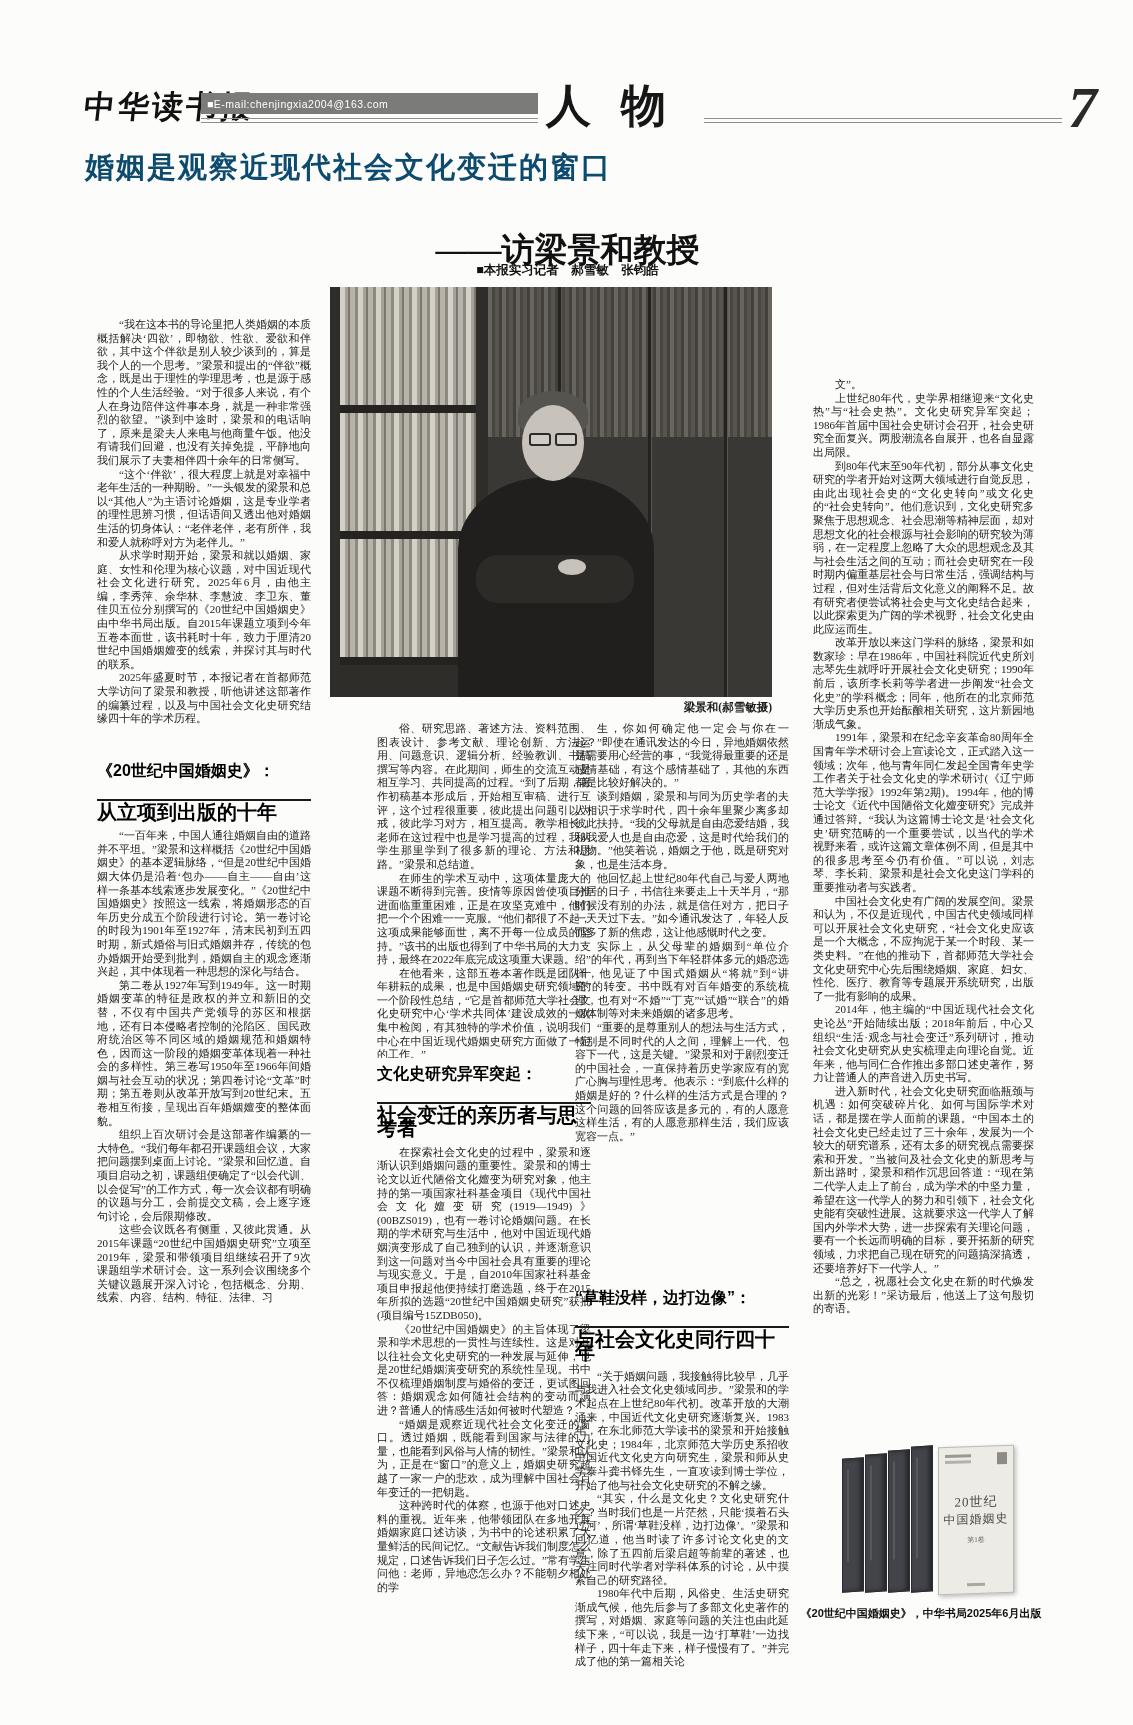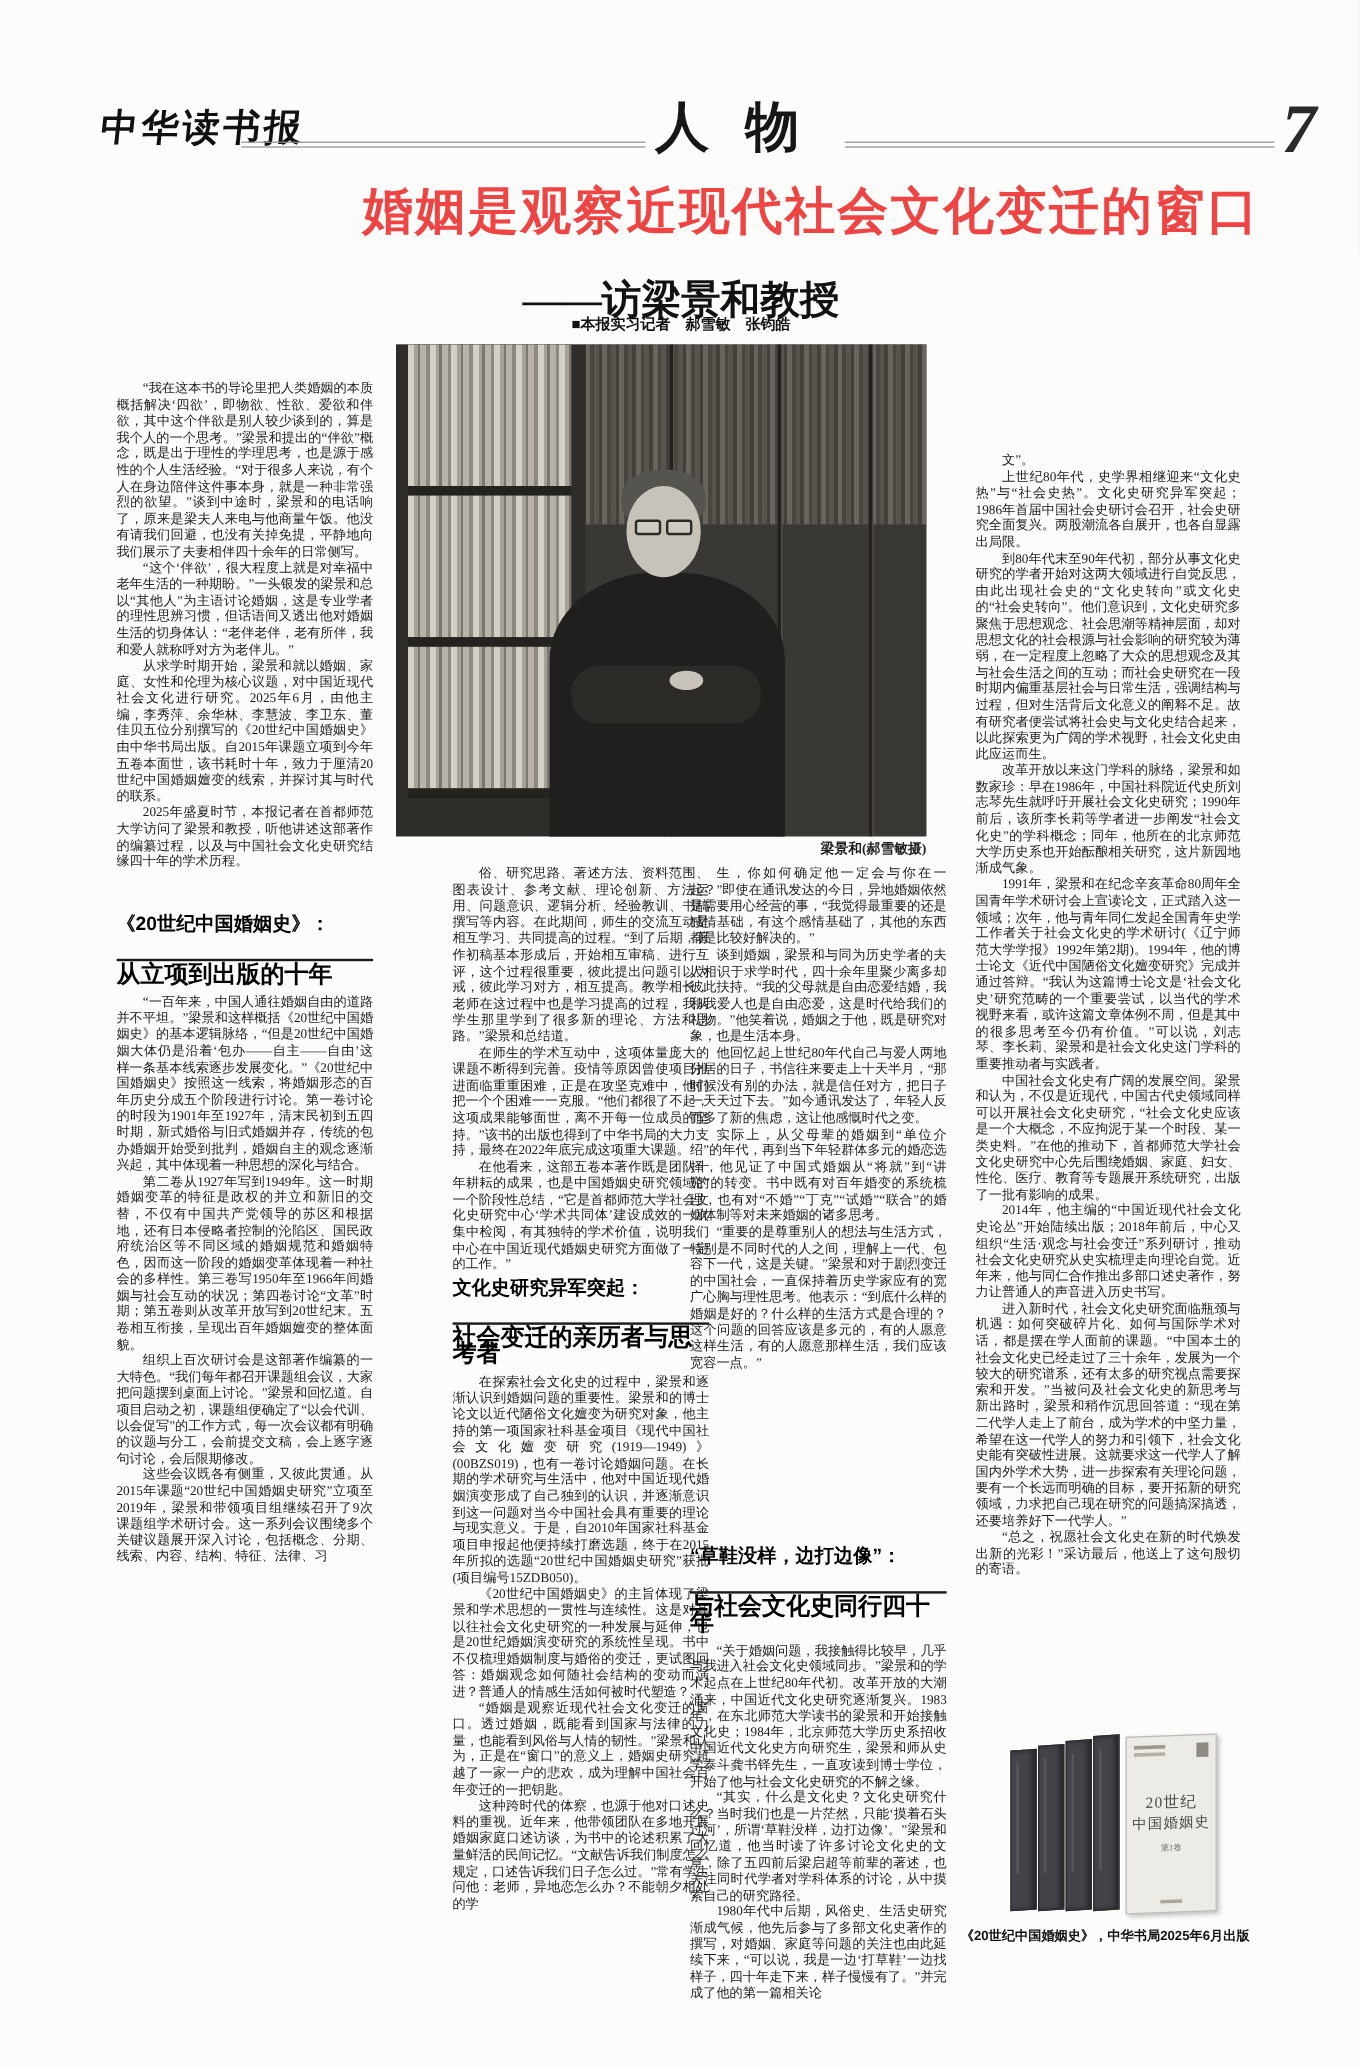--- a/index.html
+++ b/index.html
@@ -12,22 +12,22 @@
        font-family:"Liberation Sans",sans-serif;font-size:10.5px;letter-spacing:.5px;white-space:nowrap;}
   .bar-email{left:201px;top:93px;width:368px;padding-left:6px;}
   .bar-right{left:700px;top:93px;width:362px;padding-left:8px;justify-content:space-between;padding-right:6px;}
   .dbl-rule{position:absolute;left:201px;top:118px;width:861px;height:3px;
             border-top:1px solid #8f8f8d;border-bottom:1px solid #8f8f8d;}
   .section-title{position:absolute;left:538px;top:76px;z-index:3;background:#fcfcfa;padding:0 8px;
                  font-size:45px;letter-spacing:30px;font-weight:600;color:#161616;}
   .page-no{position:absolute;left:1068px;top:74px;font-size:58px;font-weight:900;font-style:italic;
            color:#2a2a2a;font-family:"Liberation Serif",serif;}
   
-  .headline{position:absolute;left:85px;top:148px;width:965px;text-align:right;
-            font-size:42px;font-weight:900;letter-spacing:2px;color:#ef4444;}
+  .headline{position:absolute;left:85px;top:148px;width:965px;text-align:left;
+            font-size:29px;font-weight:900;letter-spacing:2px;color:#0c4a6e;}
   .deck{position:absolute;left:85px;top:228px;width:965px;text-align:center;
         font-size:33px;font-weight:700;color:#111;}
   .byline{position:absolute;left:85px;top:262px;width:965px;text-align:center;
           font-size:12.5px;font-weight:700;font-family:"Liberation Sans",sans-serif;color:#111;}
   
   .photo{position:absolute;left:330px;top:287px;width:442px;height:410px;background:#45433f;overflow:hidden;}
   .shelf{position:absolute;left:0;top:0;width:158px;height:100%;background:#2e2d2a;}
   .shelf-row{position:absolute;left:10px;width:136px;height:118px;border-bottom:8px solid #242320;
              background:repeating-linear-gradient(90deg,#d3d0c8 0 5px,#a6a299 5px 8px,#7b776e 8px 10px,#b7b3aa 10px 15px,#8d897f 15px 18px);}
   .cabinet{position:absolute;left:158px;top:0;width:284px;height:100%;background:#3a3835;}
@@ -72,20 +72,23 @@
   .cov-pub{position:absolute;left:28px;bottom:7px;width:18px;height:3px;background:#a9a79e;}
   .book-caption{position:absolute;left:795px;top:1606px;width:252px;text-align:center;
                 font-size:11px;font-weight:700;font-family:"Liberation Sans",sans-serif;color:#111;}
 </style>
 </head>
 <body>
 
 <div class="page">
 
   <div class="logo">中华读书报</div>
+  <div class="bar bar-email">
+    <span>■E-mail:chenjingxia2004@163.com</span>
+  </div>
   <div class="dbl-rule"></div>
   <div class="section-title">人物</div>
   <div class="page-no">7</div>
 
   <div class="headline">婚姻是观察近现代社会文化变迁的窗口</div>
   <div class="deck">——访梁景和教授</div>
   <div class="byline">■本报实习记者　郝雪敏　张钧皓</div>
 
   <div class="photo">
     <div class="shelf">

